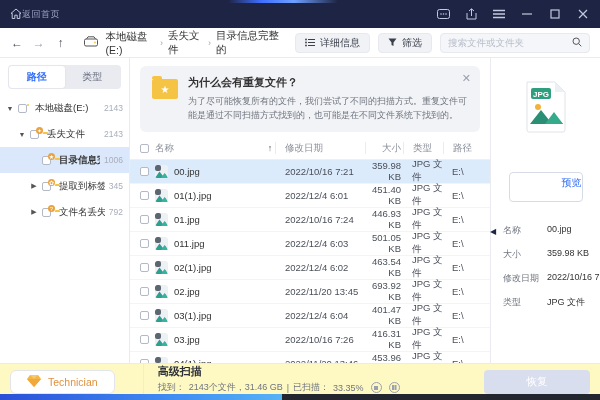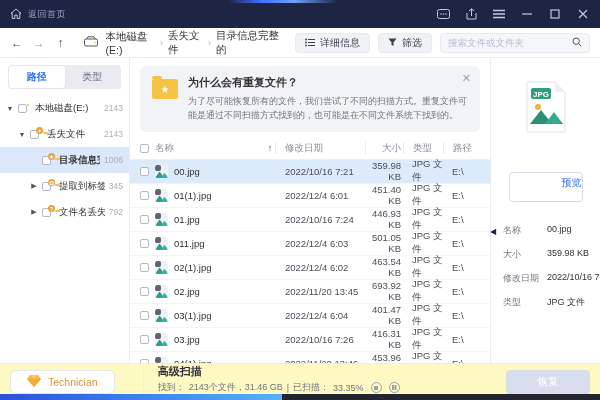--- a/index.html
+++ b/index.html
@@ -2,21 +2,21 @@
 <html><head>
 <meta charset="utf-8">
 <style>
   * { margin:0; padding:0; box-sizing:border-box; }
   html,body { width:600px; height:400px; font-family:"Liberation Sans","DejaVu Sans",sans-serif; background:#fff; overflow:hidden; }
   #app { position:relative; width:600px; height:400px; background:#fff; font-size:10px; color:#333; }
 
   
   .titlebar { position:absolute; top:0; left:0; right:0; height:28px; background:#1e2443; display:flex; align-items:center; padding:0 10px; }
   .titlebar .glow { position:absolute; top:0; left:228px; width:110px; height:3px; background:linear-gradient(90deg,transparent,#3f6fff 30%,#6fa0ff 60%,transparent); border-radius:2px; }
-  .home-btn { display:flex; align-items:center; gap:6px; color:#9aa2c4; cursor:pointer; }
+  .home-btn { display:flex; align-items:center; color:#9aa2c4; cursor:pointer; }
   .home-btn svg { display:block; }
   .home-label { font-size:9px; letter-spacing:.5px; }
   .tb-right { margin-left:auto; display:flex; align-items:center; gap:14px; color:#c3c9e0; }
   .tb-ico { width:14px; height:14px; display:flex; align-items:center; justify-content:center; font-size:11px; cursor:pointer; }
   .tb-ico svg { display:block; }
 
   
   .toolbar { position:absolute; top:28px; left:0; right:0; height:30px; background:#fff; border-bottom:1px solid #e9ebf0; display:flex; align-items:center; padding:0 10px; gap:8px; }
   .nav-arrow { font-size:12px; color:#4a4f5a; width:16px; text-align:center; cursor:pointer; }
   .nav-arrow.dim { color:#9aa0ad; }
@@ -93,21 +93,21 @@
   
   .footer { position:absolute; left:0; right:0; bottom:6px; height:31px; background:#fef9c3; border-top:1px solid #e9ebf0; display:flex; align-items:flex-end; padding:0 10px; }
   .tech-btn { display:flex; align-items:center; gap:7px; background:#fff; border:1px solid #e3e5ec; border-radius:6px; height:24px; padding:0 16px; color:#df913c; font-size:10.5px; cursor:pointer; }
   .scan-block { margin-left:28px; border-left:1px solid #e9ebf0; padding-left:14px; align-self:stretch; display:flex; flex-direction:column; justify-content:center; }
   .scan-title { font-size:11px; font-weight:bold; color:#2b2f38; }
   .scan-stats { display:flex; align-items:center; gap:4px; font-size:9px; color:#70757f; margin-top:2px; }
   .scan-pct { color:#70757f; }
   .ctl-circle { width:11px; height:11px; border:1px solid #9aa0ad; border-radius:50%; display:flex; align-items:center; justify-content:center; cursor:pointer; margin-left:3px; }
   .ctl-stop::before { content:""; width:4px; height:4px; background:#9aa0ad; }
   .ctl-pause::before { content:""; width:1.5px; height:5px; background:#9aa0ad; box-shadow:2.5px 0 0 #9aa0ad; margin-right:2.5px; }
-  .recover-btn { margin-left:auto; width:84px; height:24px; background:#d9deee; color:#fff; border:none; border-radius:4px; font-size:10.5px; cursor:default; font-family:inherit; }
+  .recover-btn { margin-left:auto; width:106px; height:24px; background:#d9deee; color:#fff; border:none; border-radius:4px; font-size:10.5px; cursor:default; font-family:inherit; }
 
   
   .progress-strip { position:absolute; left:0; right:0; bottom:0; height:6px; background:#23252f; }
   .progress-fill { height:100%; background:linear-gradient(90deg,#2b4fd8,#3f8cf2 60%,#57b2f5); }
 </style>
 </head>
 <body>
 
 <div id="app">
 

